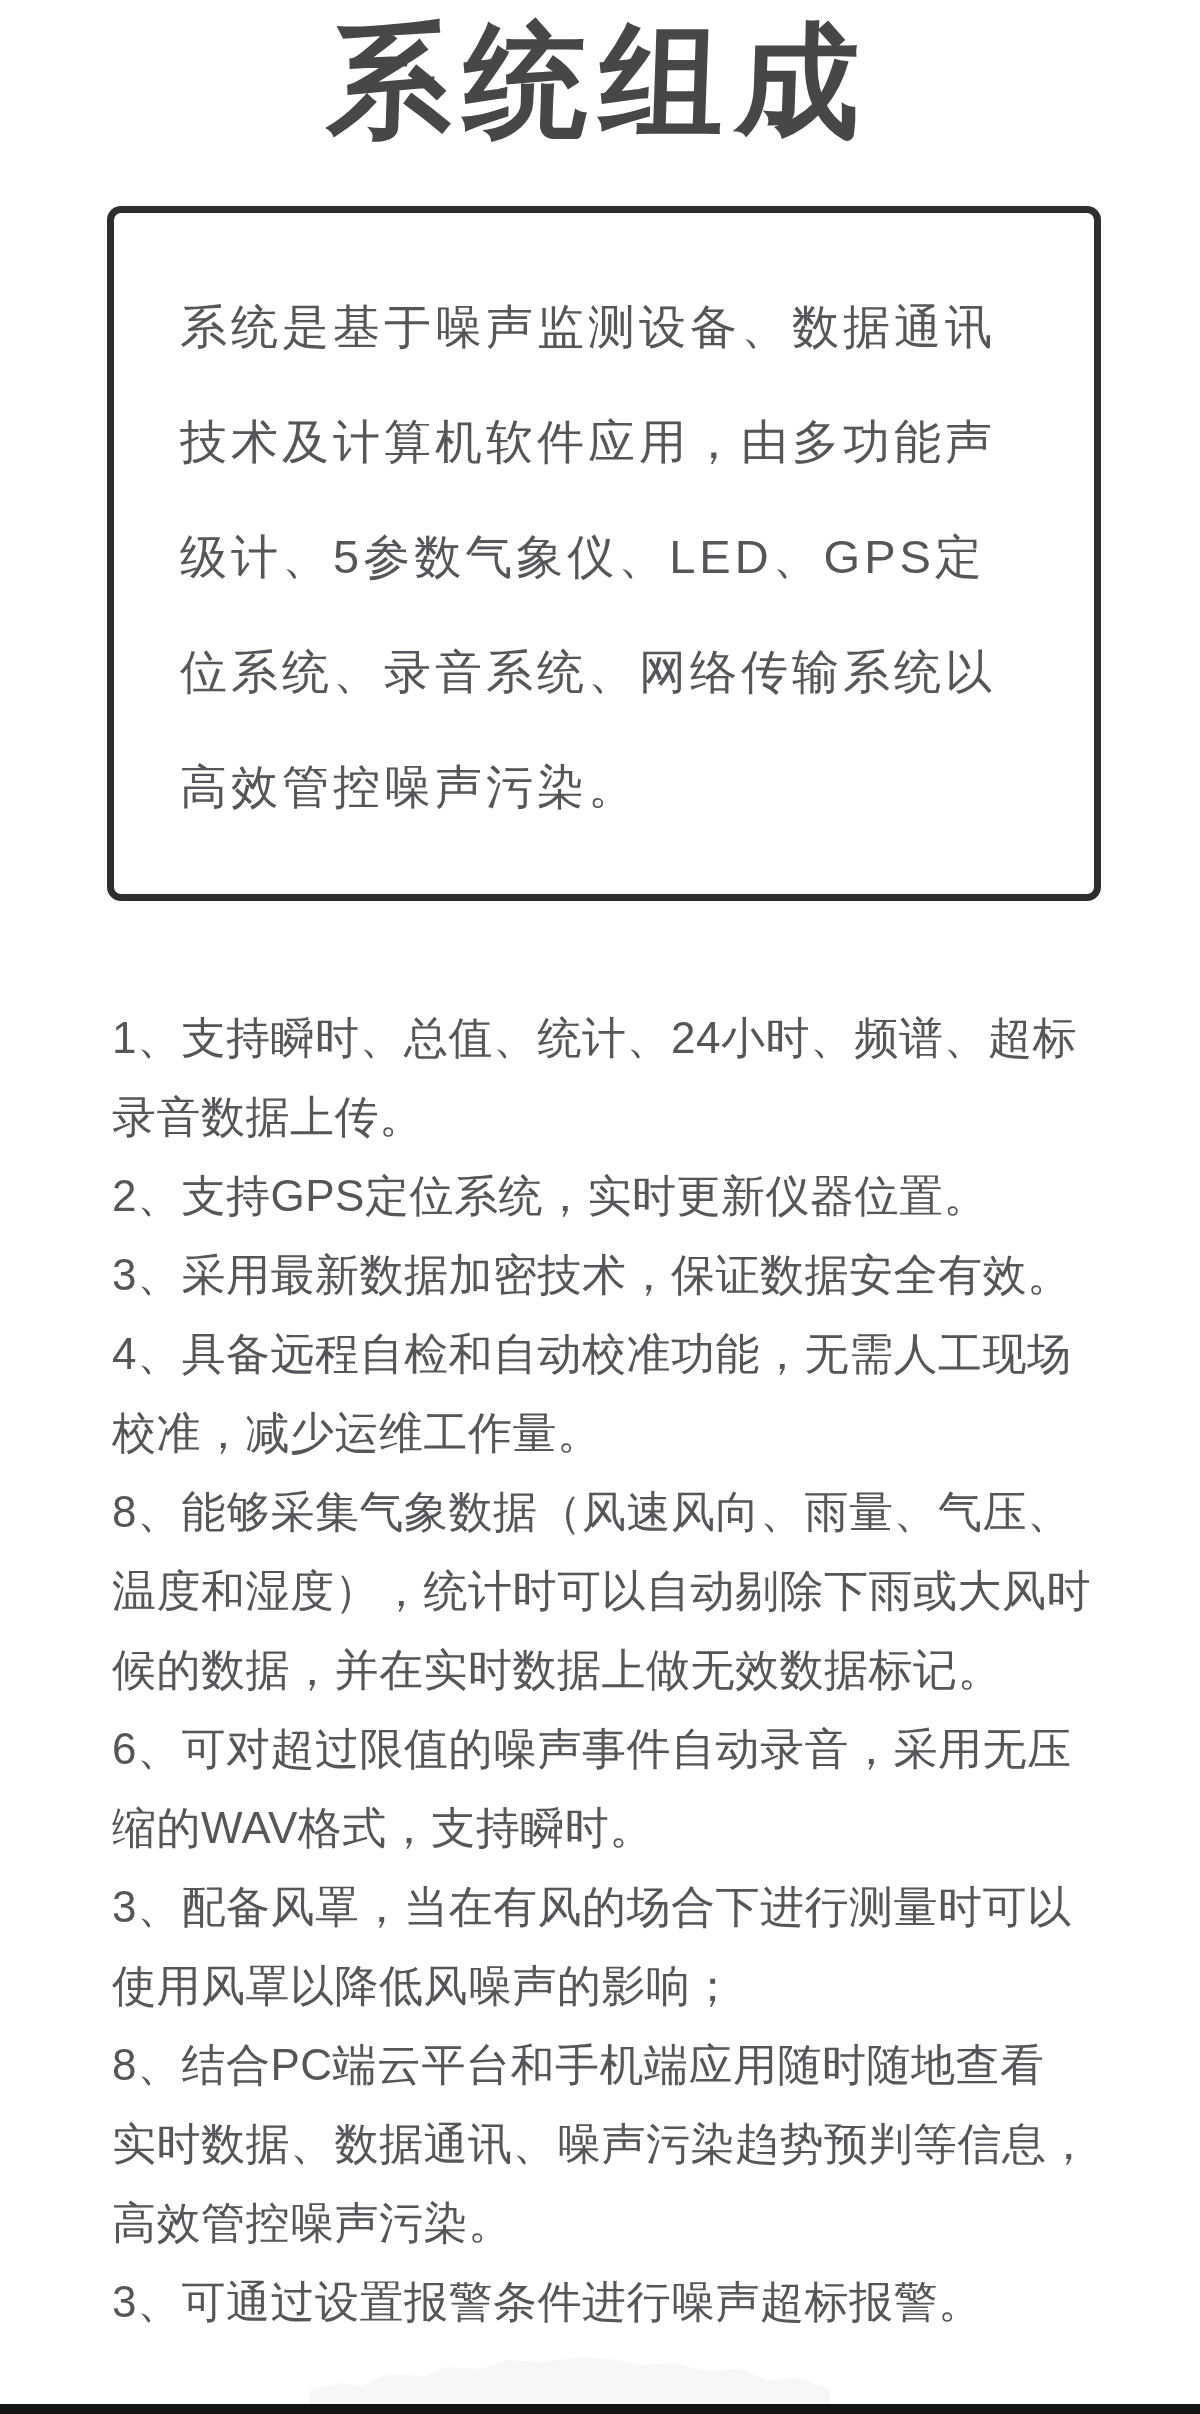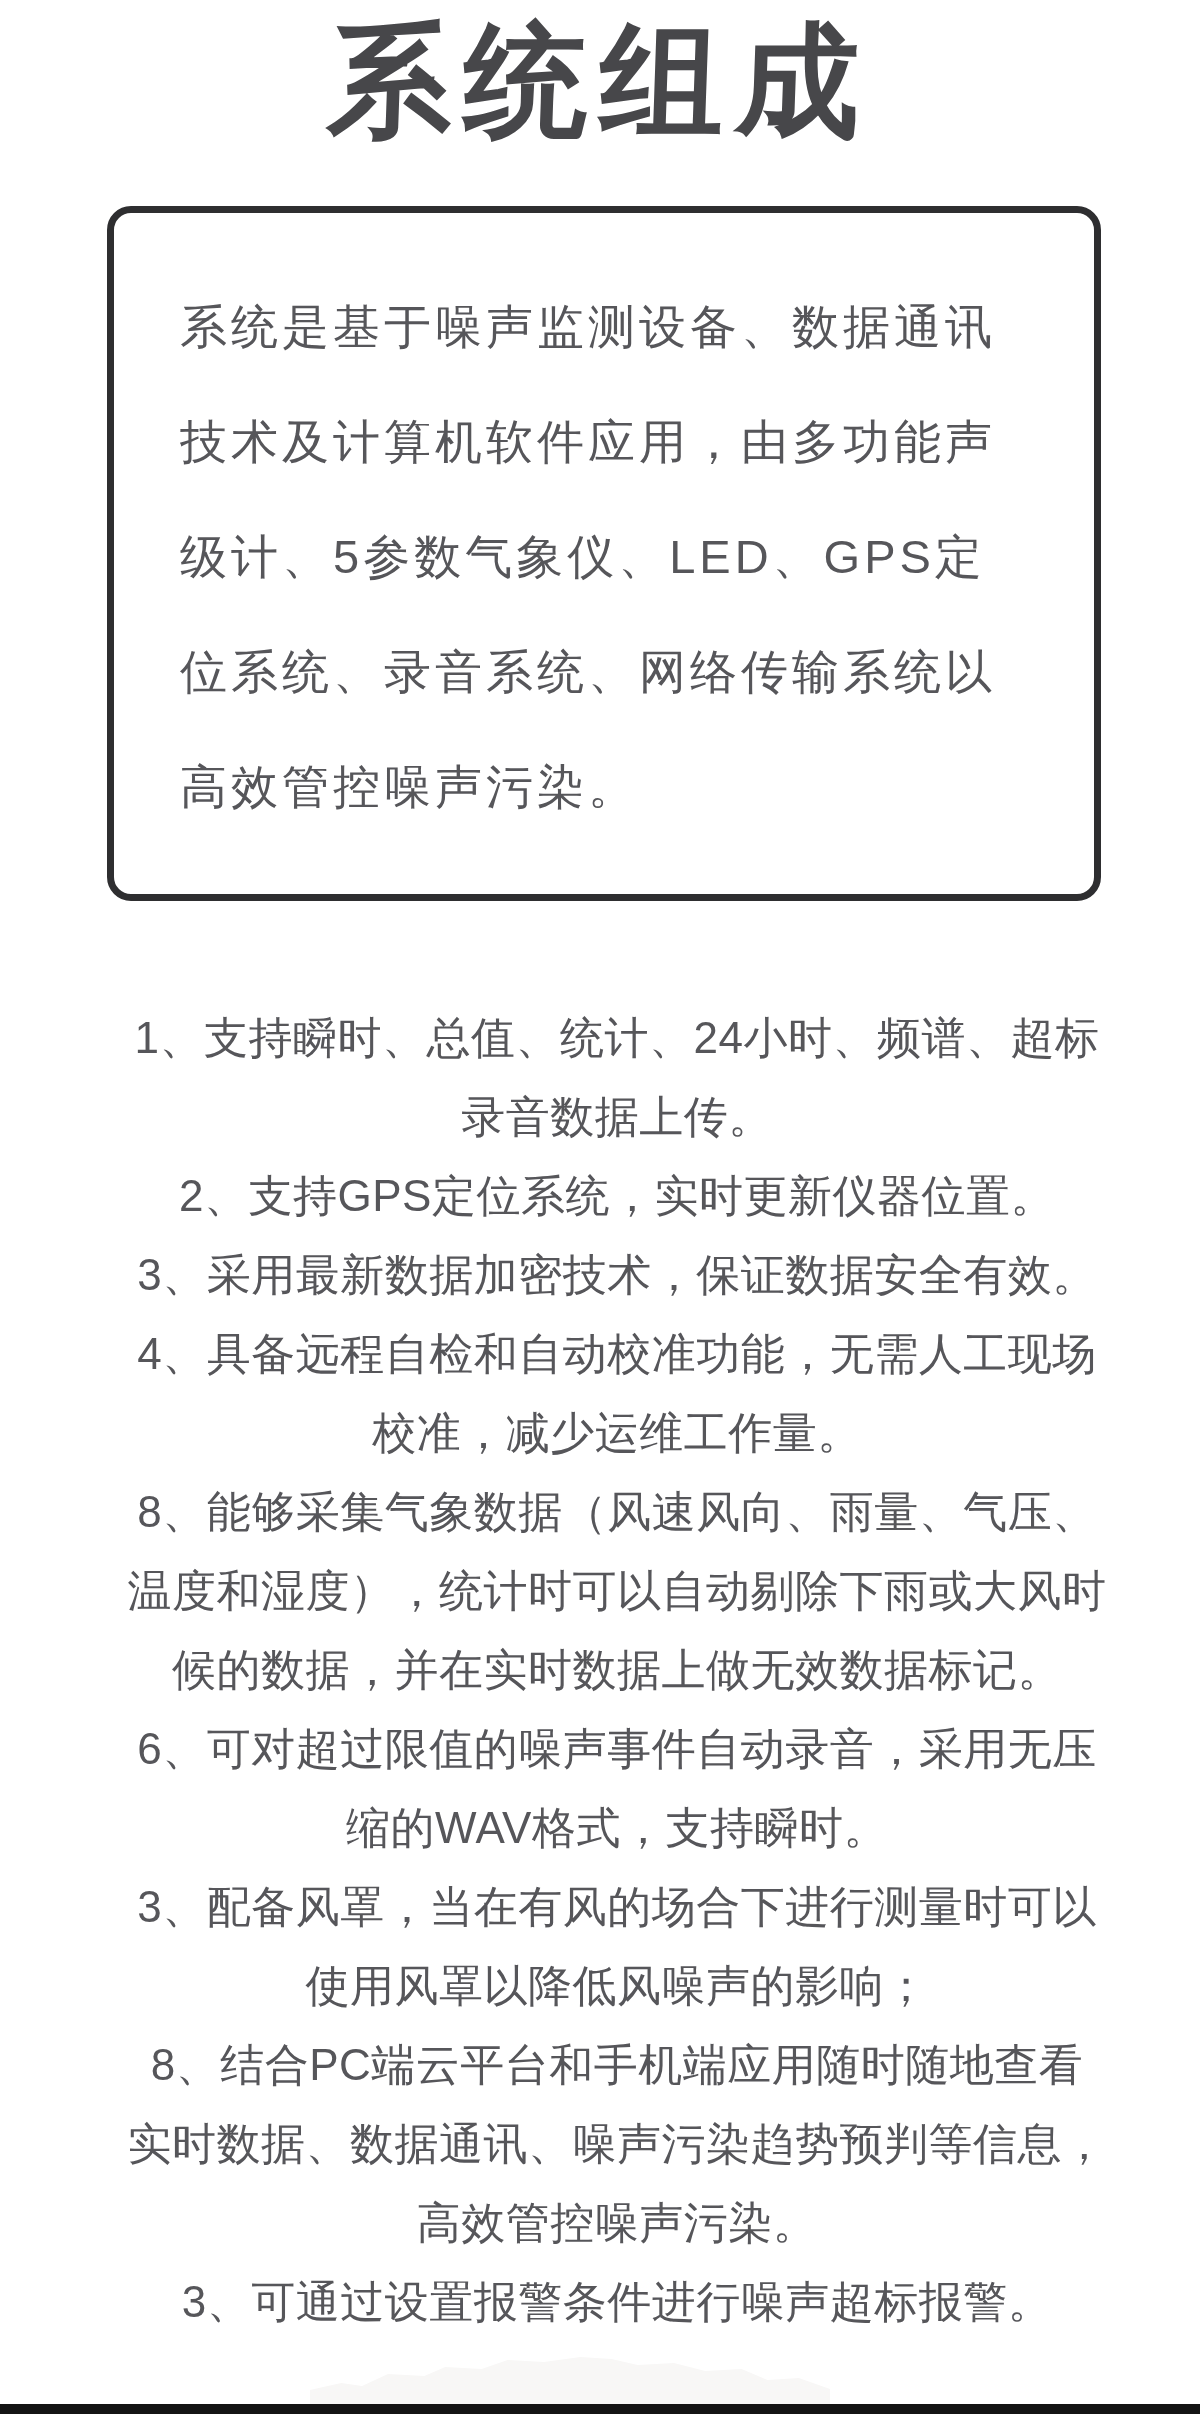--- a/index.html
+++ b/index.html
@@ -31,38 +31,37 @@
   }
 
   .intro-box {
     position: absolute;
     left: 107px;
     top: 206px;
     width: 994px;
     height: 695px;
     box-sizing: border-box;
     border: 7px solid #2e2e30;
-    border-radius: 24px;
+    border-radius: 14px;
     padding: 56px 50px 0 66px;
     background: #ffffff;
   }
   .intro-line {
     font-size: 47px;
     line-height: 115px;
     color: #56565a;
     letter-spacing: 4px;
     white-space: nowrap;
   }
 
   .features {
     position: absolute;
     left: 112px;
     top: 998px;
     width: 1010px;
-    text-align: center;
   }
   .feature-line {
     font-size: 44px;
     line-height: 79px;
     color: #56565a;
     letter-spacing: 0.5px;
     white-space: nowrap;
   }
 
   .skyline {

